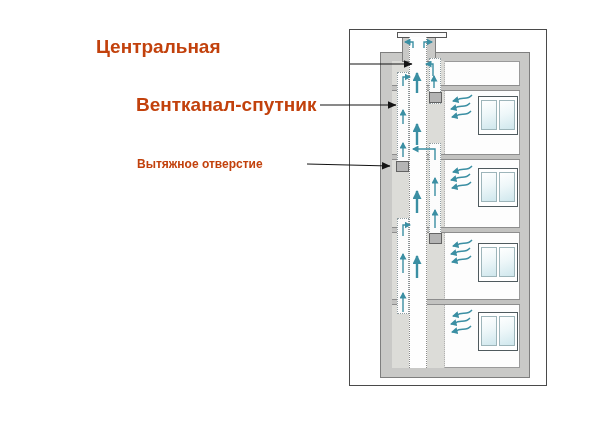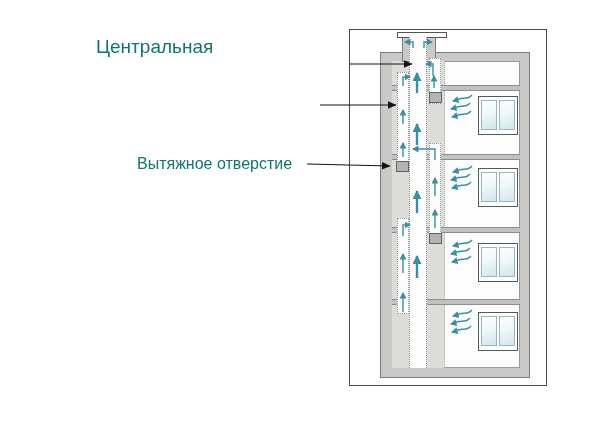--- a/index.html
+++ b/index.html
@@ -35,24 +35,24 @@
   .ventL1{left:396px;top:161px;}
   .ventR1{left:429px;top:92px;}
   .ventR2{left:429px;top:233px;}
   
   .window{left:478px;width:40px;height:39px;background:#ffffff;border:1px solid #4f5a5e;padding:3px 2px 4px 2px;display:flex;gap:2px;}
   .pane{flex:1;border:1px solid #9db5ba;background:linear-gradient(160deg,#ffffff 0%,#eef7f9 45%,#cfe7ed 100%);}
   .win1{top:96px;} .win2{top:168px;} .win3{top:243px;} .win4{top:312px;}
   
   .overlay{position:absolute;left:0;top:0;width:600px;height:430px;pointer-events:none;}
   
-  .lbl{position:absolute;color:#0f766e;font-weight:normal;white-space:nowrap;}
+  .lbl{position:absolute;color:#c2410c;font-weight:bold;white-space:nowrap;}
   .lbl1{left:96px;top:31px;font-size:19px;line-height:31px;}
   .lbl2{left:136px;top:94px;font-size:19px;line-height:22px;}
-  .lbl3{left:137px;top:153px;font-size:16px;line-height:22px;}
+  .lbl3{left:137px;top:153px;font-size:12px;line-height:22px;}
 </style>
 </head>
 <body>
 
 <div class="canvas">
 
   <div class="abs frame"></div>
   <div class="abs building"></div>
   <div class="abs interior"></div>
   <div class="abs strip"></div>
@@ -160,15 +160,16 @@
     <g stroke="#141414" stroke-width="1.2" fill="none">
       <line x1="350" y1="64" x2="412" y2="64" marker-end="url(#hB)"></line>
       <line x1="320" y1="105" x2="396" y2="105" marker-end="url(#hB)"></line>
       <line x1="307" y1="164" x2="390" y2="166" marker-end="url(#hB)"></line>
     </g>
   </svg>
 
   <div class="lbl lbl1">
     <div>Центральная</div>
   </div>
+  <div class="lbl lbl2">Вентканал-спутник</div>
   <div class="lbl lbl3">Вытяжное отверстие</div>
 
 </div>
 
 </body></html>

